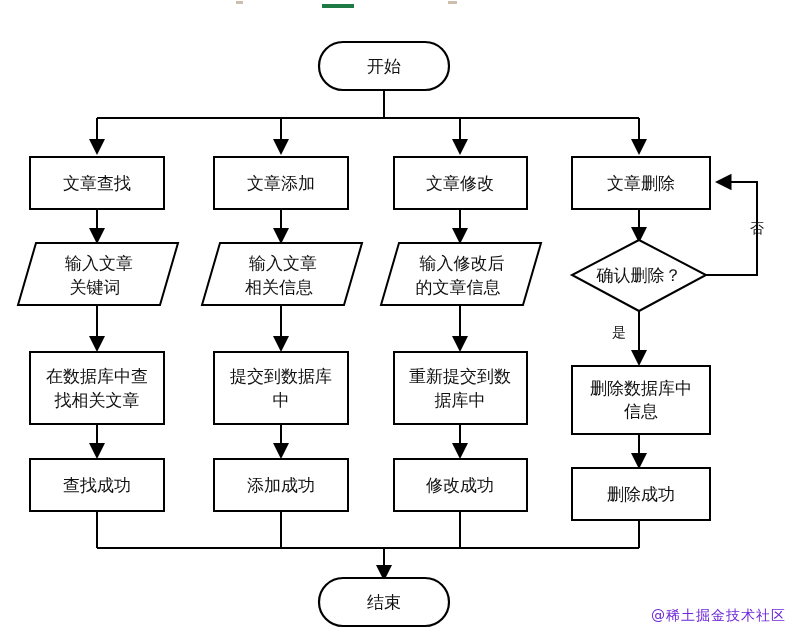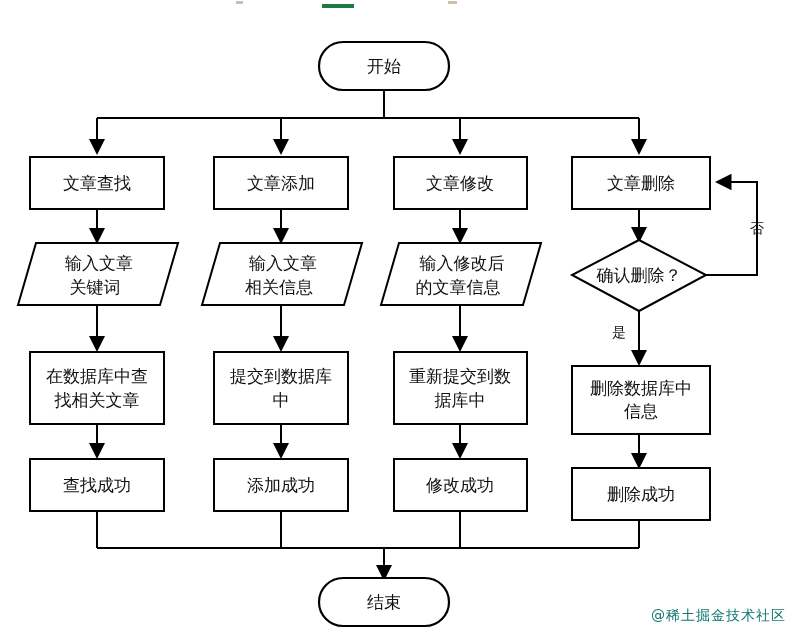--- a/index.html
+++ b/index.html
@@ -53,21 +53,21 @@
     fill: #111111;
     text-anchor: middle;
     dominant-baseline: middle;
   }
   .watermark {
     position: absolute;
     right: 14px;
     bottom: 10px;
     font-family: "DejaVu Sans", "Liberation Sans", sans-serif;
     font-size: 14px;
-    color: #0f766e;
+    color: #6d28d9;
     letter-spacing: 1px;
     user-select: none;
     white-space: nowrap;
   }
   .top-mark {
     position: absolute;
     background: #1e7a45;
     height: 4px;
   }
   .top-mark.faint {

